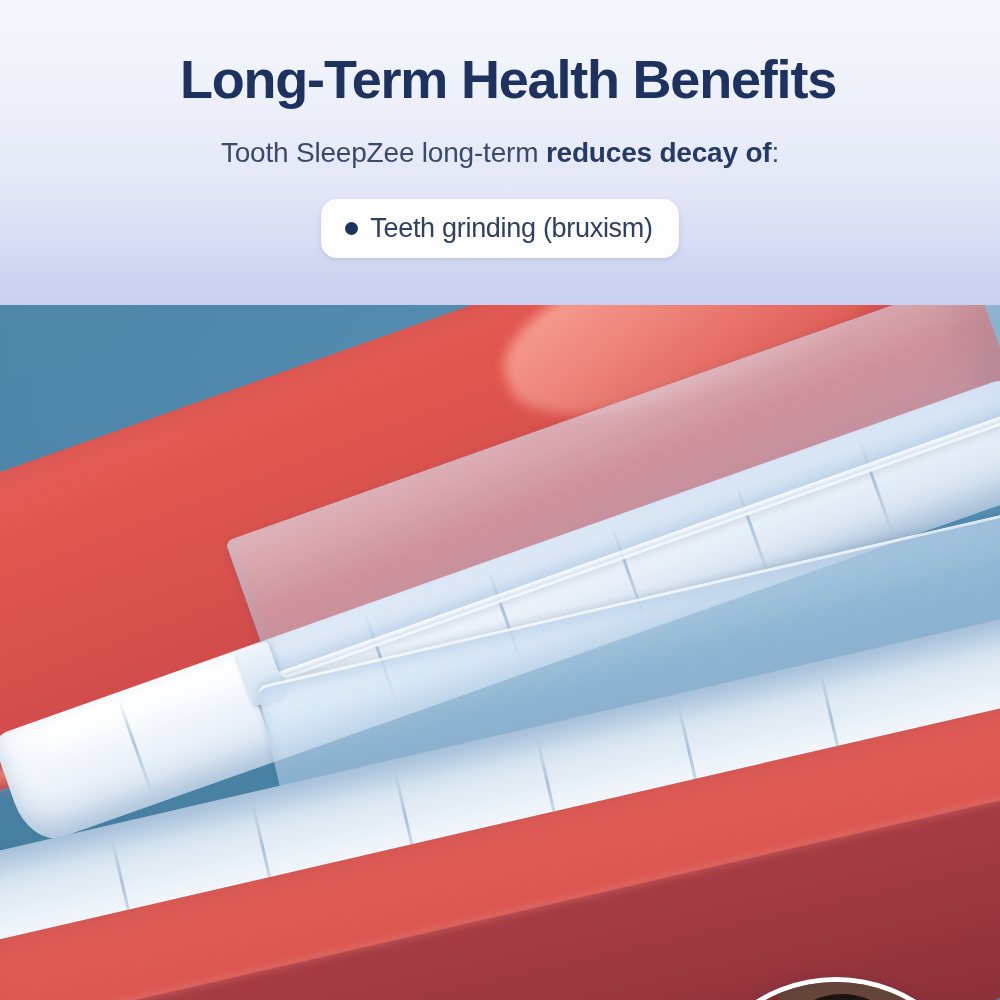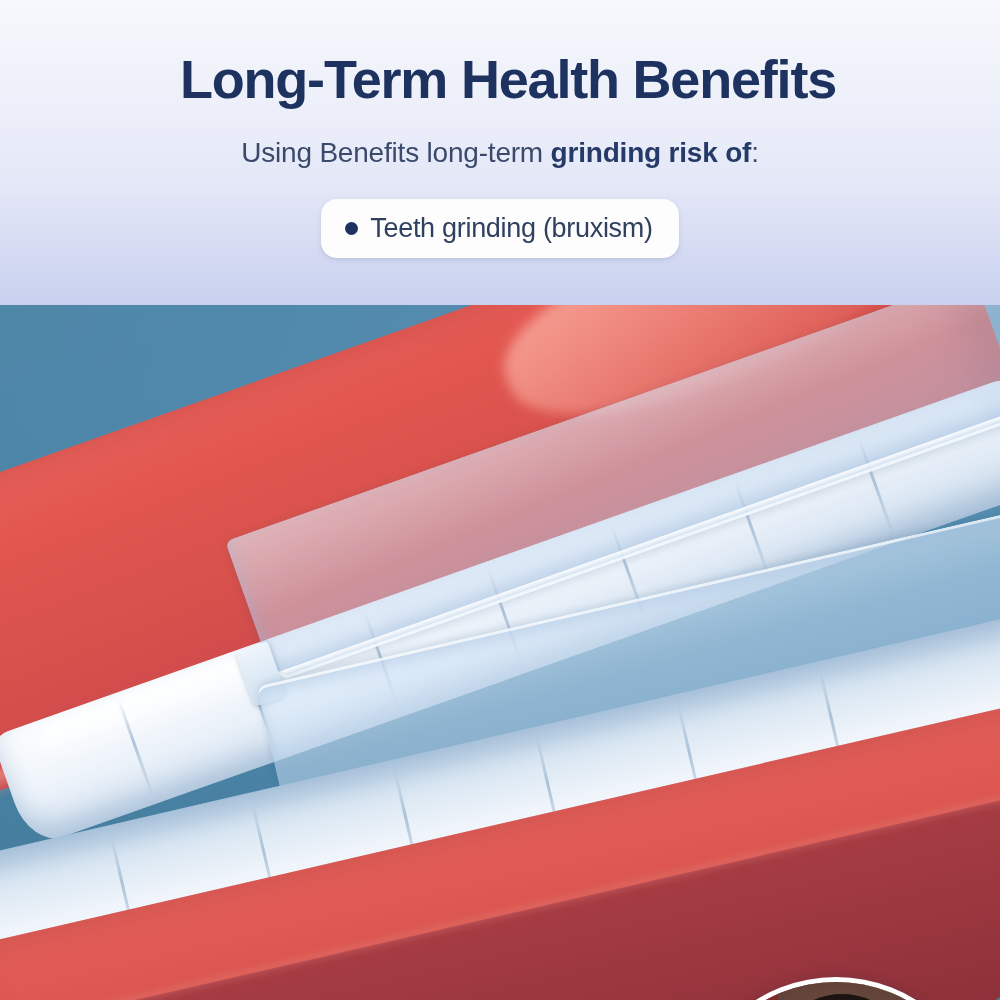--- a/index.html
+++ b/index.html
@@ -220,21 +220,21 @@
 </style>
 </head>
 <body>
 
 <div id="page">
 
   <div class="header">
 
     <div class="title">Long-Term Health Benefits</div>
 
-    <div class="subtitle"><span>Using Benefits long-term </span><span class="strong">grinding risk of</span><span>:</span></div>
+    <div class="subtitle"><span>Tooth SleepZee long-term </span><span class="strong">reduces decay of</span><span>:</span></div>
 
     <div class="pills">
 
       <div class="pill">
         <span class="pill-dot"></span>
         <span class="pill-label">Teeth grinding (bruxism)</span>
       </div>
 
 
     </div>

